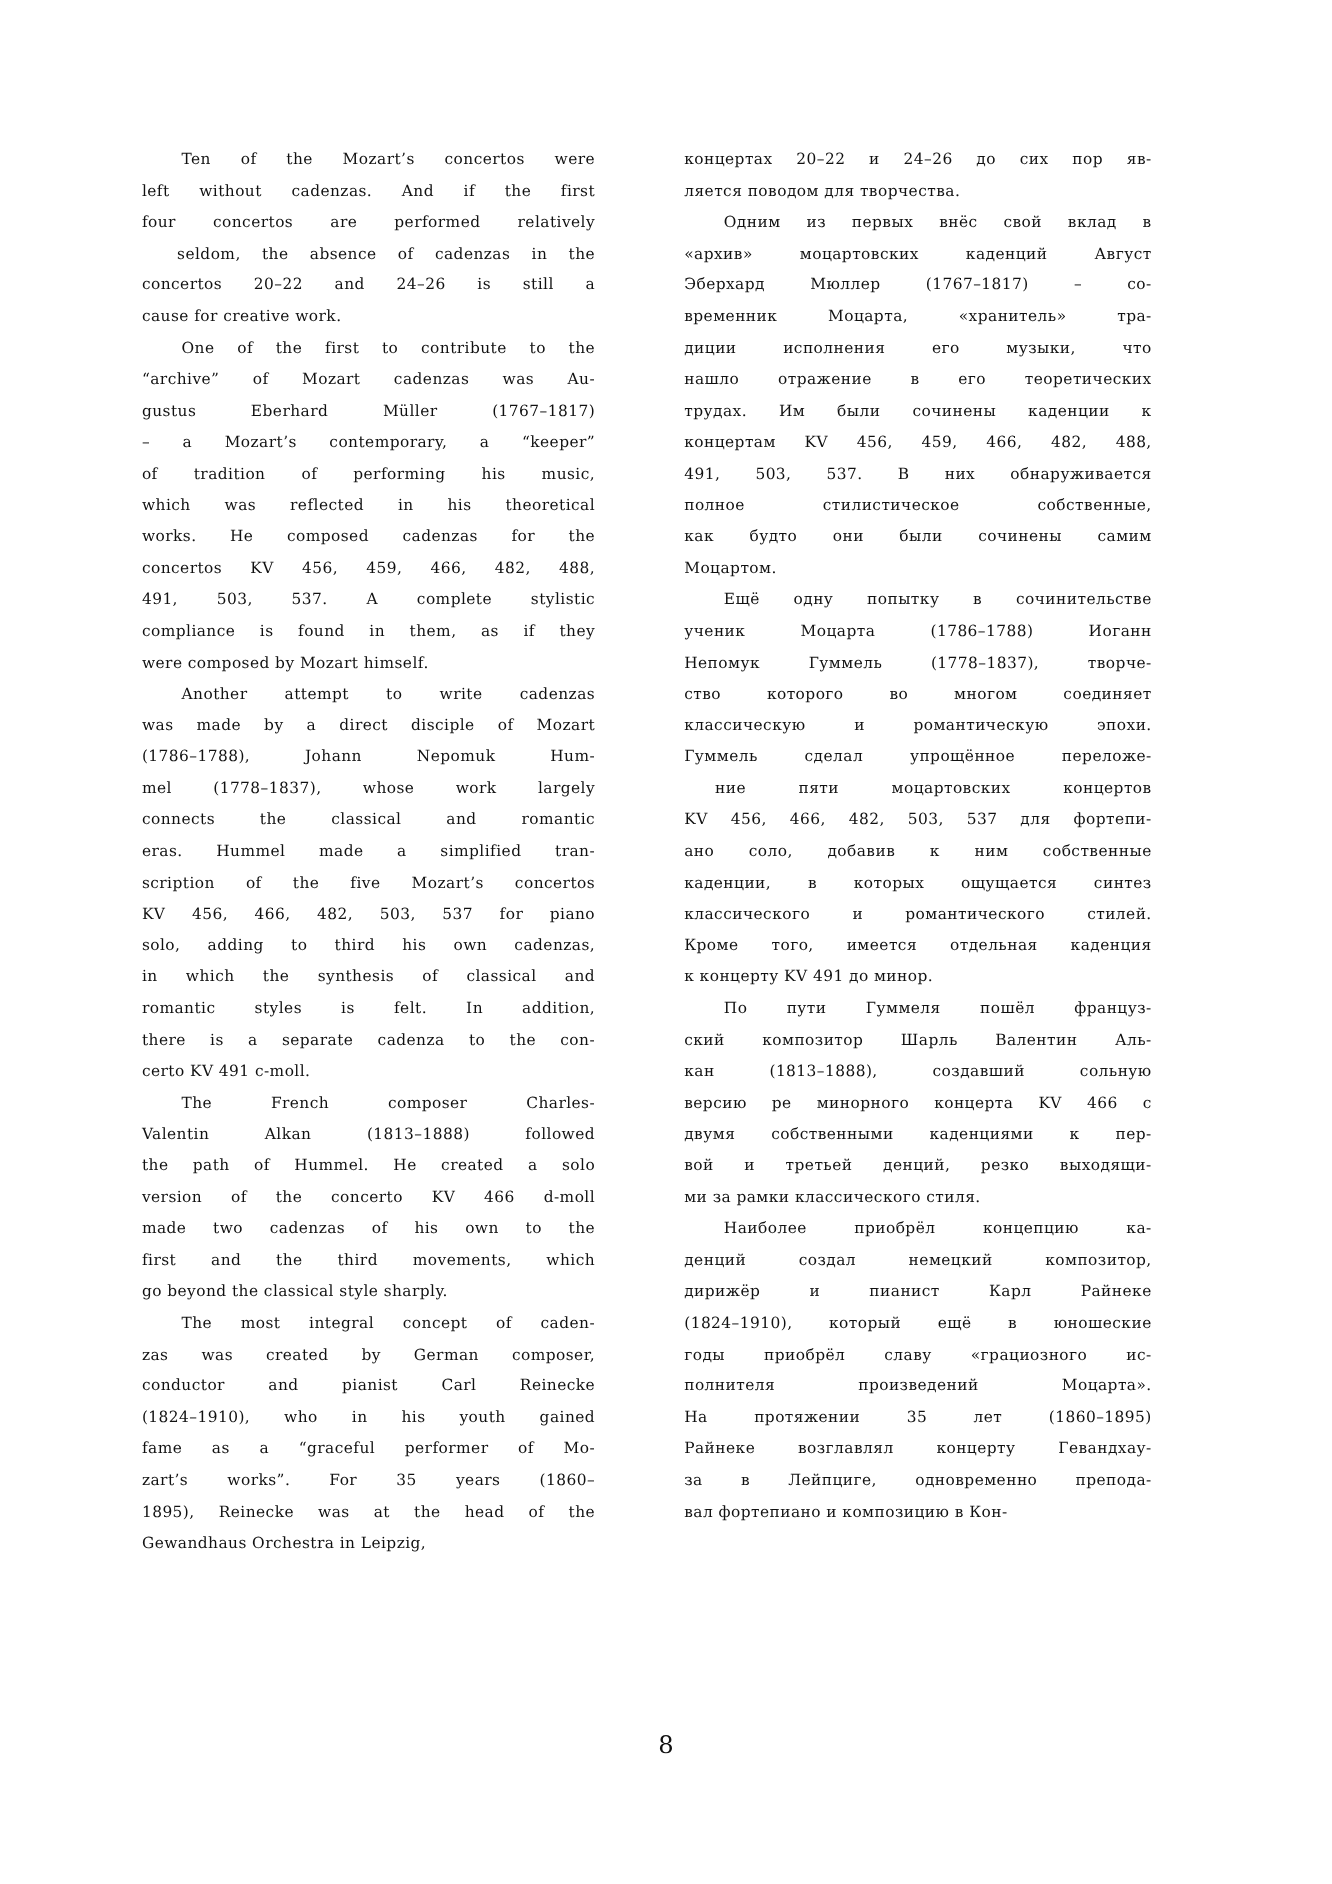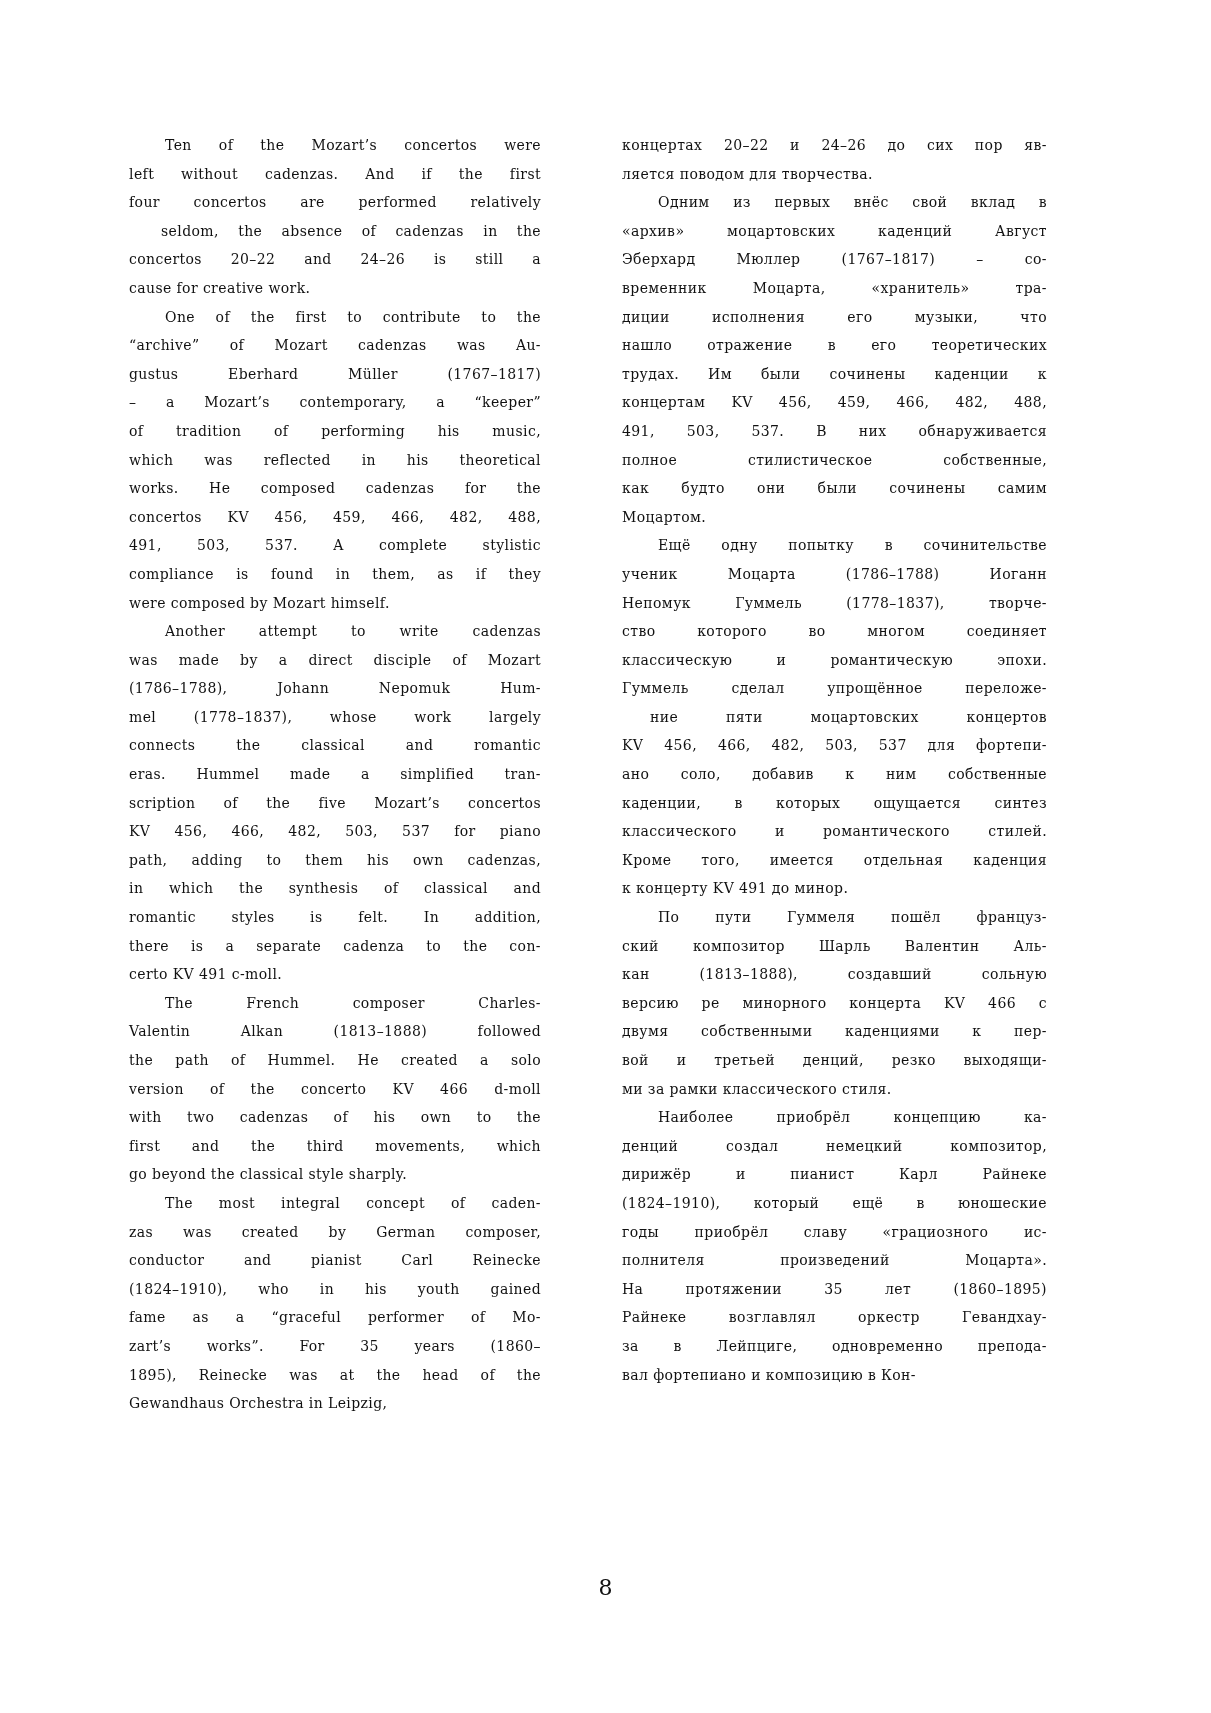--- a/index.html
+++ b/index.html
@@ -35,30 +35,30 @@
       <span class="line" style="height: 28.6px;">compliance is found in them, as if they</span>
       <span class="line last" style="height: 28.6px;">were composed by Mozart himself.</span>
       <span class="line" style="padding-left: 36px; height: 28.6px;">Another attempt to write cadenzas</span>
       <span class="line" style="height: 28.6px;">was made by a direct disciple of Mozart</span>
       <span class="line" style="height: 28.6px;">(1786–1788), Johann Nepomuk Hum-</span>
       <span class="line" style="height: 28.6px;">mel (1778–1837), whose work largely</span>
       <span class="line" style="height: 28.6px;">connects the classical and romantic</span>
       <span class="line" style="height: 28.6px;">eras. Hummel made a simplified tran-</span>
       <span class="line" style="height: 28.6px;">scription of the five Mozart’s concertos</span>
       <span class="line" style="height: 28.6px;">KV 456, 466, 482, 503, 537 for piano</span>
-      <span class="line" style="height: 28.6px;">path, adding to them his own cadenzas,</span>
+      <span class="line" style="height: 28.6px;">solo, adding to third his own cadenzas,</span>
       <span class="line" style="height: 28.6px;">in which the synthesis of classical and</span>
       <span class="line" style="height: 28.6px;">romantic styles is felt. In addition,</span>
       <span class="line" style="height: 28.6px;">there is a separate cadenza to the con-</span>
       <span class="line last" style="height: 28.6px;">certo KV 491 c-moll.</span>
       <span class="line" style="padding-left: 36px; height: 28.6px;">The French composer Charles-</span>
       <span class="line" style="height: 28.6px;">Valentin Alkan (1813–1888) followed</span>
       <span class="line" style="height: 28.6px;">the path of Hummel. He created a solo</span>
       <span class="line" style="height: 28.6px;">version of the concerto KV 466 d-moll</span>
-      <span class="line" style="height: 28.6px;">with two cadenzas of his own to the</span>
+      <span class="line" style="height: 28.6px;">made two cadenzas of his own to the</span>
       <span class="line" style="height: 28.6px;">first and the third movements, which</span>
       <span class="line last" style="height: 28.6px;">go beyond the classical style sharply.</span>
       <span class="line" style="padding-left: 36px; height: 28.6px;">The most integral concept of caden-</span>
       <span class="line" style="height: 28.6px;">zas was created by German composer,</span>
       <span class="line" style="height: 28.6px;">conductor and pianist Carl Reinecke</span>
       <span class="line" style="height: 28.6px;">(1824–1910), who in his youth gained</span>
       <span class="line" style="height: 28.6px;">fame as a “graceful performer of Mo-</span>
       <span class="line" style="height: 28.6px;">zart’s works”. For 35 years (1860–</span>
       <span class="line" style="height: 28.6px;">1895), Reinecke was at the head of the</span>
       <span class="line last" style="height: 28.6px;">Gewandhaus Orchestra in Leipzig,</span>
@@ -98,18 +98,18 @@
       <span class="line" style="height: 28.6px;">двумя собственными каденциями к пер-</span>
       <span class="line" style="height: 28.6px;">вой и третьей денций, резко выходящи-</span>
       <span class="line last" style="height: 28.6px;">ми за рамки классического стиля.</span>
       <span class="line" style="padding-left: 36px; height: 28.6px;">Наиболее приобрёл концепцию ка-</span>
       <span class="line" style="height: 28.6px;">денций создал немецкий композитор,</span>
       <span class="line" style="height: 28.6px;">дирижёр и пианист Карл Райнеке</span>
       <span class="line" style="height: 28.6px;">(1824–1910), который ещё в юношеские</span>
       <span class="line" style="height: 28.6px;">годы приобрёл славу «грациозного ис-</span>
       <span class="line" style="height: 28.6px;">полнителя произведений Моцарта».</span>
       <span class="line" style="height: 28.6px;">На протяжении 35 лет (1860–1895)</span>
-      <span class="line" style="height: 28.6px;">Райнеке возглавлял оркестр Гевандхау-</span>
+      <span class="line" style="height: 28.6px;">Райнеке возглавлял концерту Гевандхау-</span>
       <span class="line" style="height: 28.6px;">за в Лейпциге, одновременно препода-</span>
       <span class="line last" style="height: 28.6px;">вал фортепиано и композицию в Кон-</span>
     </div>
   <div class="pnum">8</div>
 </div>
 
 </body></html>

